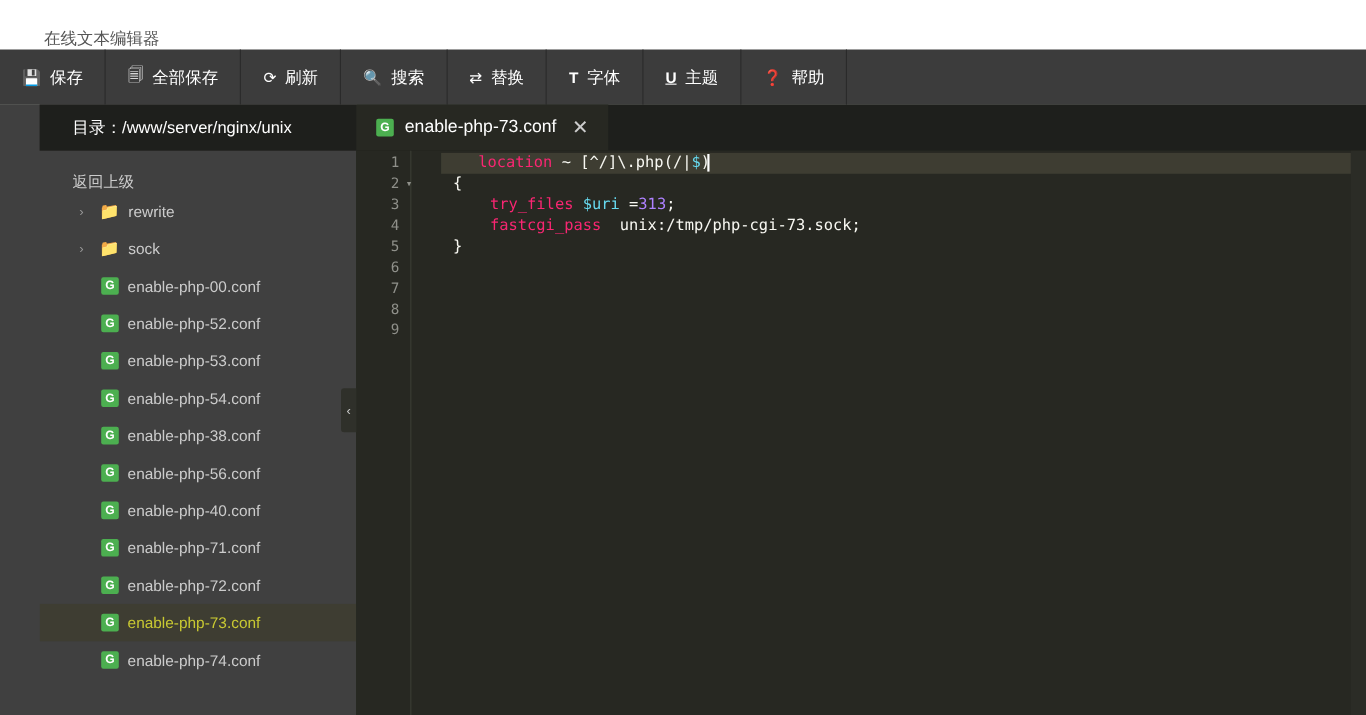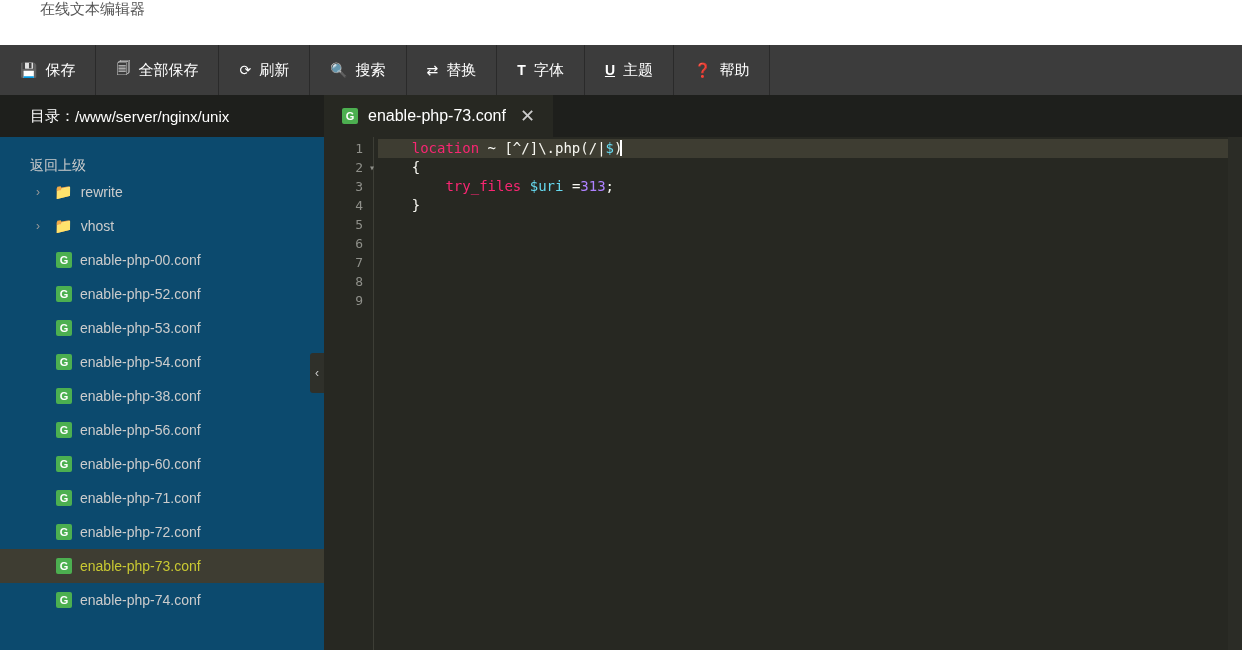--- a/index.html
+++ b/index.html
@@ -1,26 +1,26 @@
 <!DOCTYPE html>
 <html><head>
 <meta charset="utf-8">
 <style>
 * { margin: 0; padding: 0; box-sizing: border-box; }
 body { font-family: "Microsoft YaHei", Arial, sans-serif; background: #fff; width: 1242px; height: 650px; overflow: hidden; }
 
-.title-bar { height: 45px; background: #fff; display: flex; align-items: flex-start; padding-left: 40px; color: #555; font-size: 15px; }
+.title-bar { height: 45px; background: #fff; display: flex; align-items: flex-end; padding-left: 40px; color: #555; font-size: 15px; }
 
 .toolbar { height: 50px; background: #3c3c3c; display: flex; align-items: stretch; }
 .tool-btn { display: flex; align-items: center; padding: 0 20px; color: #fff; font-size: 15px; cursor: pointer; gap: 8px; border-right: 1px solid #2a2a2a; }
 .tool-btn .icon { font-size: 14px; }
 
 .main-area { display: flex; height: 555px; background: #272822; }
 
-.sidebar { width: 324px; background: #0c4a6e; color: #ccc; display: flex; flex-direction: column; }
+.sidebar { width: 324px; background: #404040; color: #ccc; display: flex; flex-direction: column; padding-left: 36px; }
 .dir-label { height: 42px; display: flex; align-items: center; padding: 0 14px 0 30px; color: #fff; font-size: 15px; background: #1e1f1c; }
 .back-up { height: 38px; display: flex; align-items: flex-end; padding: 0 14px 0 30px; color: #ccc; font-size: 14px; cursor: pointer; }
 .file-tree { flex: 1; overflow-y: auto; }
 .tree-item { height: 34px; display: flex; align-items: center; padding-left: 36px; color: #ccc; font-size: 14px; cursor: pointer; gap: 8px; }
 .tree-item.file { padding-left: 56px; }
 .tree-item.active { background: #3e3d32; color: #c9c932; }
 .chevron { width: 10px; color: #999; font-size: 12px; }
 .folder-icon { color: #e6b04e; font-size: 15px; }
 .file-icon-g { width: 16px; height: 16px; background: #4caf50; border-radius: 2px; color: #fff; font-size: 11px; font-weight: bold; display: flex; align-items: center; justify-content: center; flex-shrink: 0; }
 
@@ -29,21 +29,21 @@
 .tab { display: flex; align-items: center; gap: 10px; padding: 0 18px; background: #272822; color: #fff; font-size: 16px; cursor: pointer; }
 .tab .file-icon-g { width: 16px; height: 16px; }
 .tab .close-x { color: #ccc; font-size: 18px; margin-left: 4px; }
 
 .code-area { flex: 1; display: flex; background: #272822; }
 .gutter { width: 50px; background: #272822; text-align: right; padding-top: 2px; border-right: 1px solid #3d3e36; }
 .gutter-line { height: 19px; color: #8f908a; font-size: 13px; font-family: Consolas, monospace; padding-right: 10px; line-height: 19px; position: relative; }
 .gutter-line.has-fold::after { content: "▾"; position: absolute; right: -2px; color: #8f908a; font-size: 10px; }
 .code-content { flex: 1; padding-top: 2px; font-family: Consolas, monospace; font-size: 14px; line-height: 19px; padding-left: 4px; }
 .code-line { height: 19px; white-space: pre; color: #f8f8f2; }
-.code-line.active-line { background: #3e3d32; }
+.code-line.active-line { background: #3e3d32; margin-left: 23px; }
 .cursor-marker { border-left: 2px solid #fff; margin-left: -2px; }
 .kw { color: #f92672; }
 .var { color: #66d9ef; }
 .num { color: #ae81ff; }
 .plain { color: #f8f8f2; }
 
 .collapse-handle { position: absolute; left: -14px; top: 50%; transform: translateY(-50%); width: 14px; height: 40px; background: #2f302a; border-radius: 3px 0 0 3px; display: flex; align-items: center; justify-content: center; color: #ccc; font-size: 12px; cursor: pointer; }
 
 .scrollbar-v { position: absolute; right: 0; top: 42px; bottom: 0; width: 14px; background: #2b2c26; }
 </style>
@@ -100,21 +100,21 @@
       </div>
     <div class="file-tree" id="file-tree">
         <div class="tree-item">
           <span class="chevron">›</span>
           <span class="folder-icon">📁</span>
           <span>rewrite</span>
         </div>
         <div class="tree-item">
           <span class="chevron">›</span>
           <span class="folder-icon">📁</span>
-          <span>vhost</span>
+          <span>sock</span>
         </div>
         <div class="tree-item file">
           <span class="file-icon-g">G</span>
           <span>enable-php-00.conf</span>
         </div>
         <div class="tree-item file">
           <span class="file-icon-g">G</span>
           <span>enable-php-52.conf</span>
         </div>
         <div class="tree-item file">
@@ -128,21 +128,21 @@
         <div class="tree-item file">
           <span class="file-icon-g">G</span>
           <span>enable-php-38.conf</span>
         </div>
         <div class="tree-item file">
           <span class="file-icon-g">G</span>
           <span>enable-php-56.conf</span>
         </div>
         <div class="tree-item file">
           <span class="file-icon-g">G</span>
-          <span>enable-php-60.conf</span>
+          <span>enable-php-40.conf</span>
         </div>
         <div class="tree-item file">
           <span class="file-icon-g">G</span>
           <span>enable-php-71.conf</span>
         </div>
         <div class="tree-item file">
           <span class="file-icon-g">G</span>
           <span>enable-php-72.conf</span>
         </div>
         <div class="tree-item file active">
@@ -174,19 +174,20 @@
           <div class="gutter-line">5</div>
           <div class="gutter-line">6</div>
           <div class="gutter-line">7</div>
           <div class="gutter-line">8</div>
           <div class="gutter-line">9</div>
         </div>
       <div class="code-content" id="code-content">
           <div class="code-line active-line">    <span class="kw">location</span><span class="plain"> ~ [^/]\.php(/|</span><span class="var">$</span><span class="plain">)</span><span class="cursor-marker"></span></div>
           <div class="code-line">    <span class="plain">{</span></div>
           <div class="code-line">        <span class="kw">try_files</span><span class="plain"> </span><span class="var">$uri</span><span class="plain"> =</span><span class="num">313</span><span class="plain">;</span></div>
+          <div class="code-line">        <span class="kw">fastcgi_pass</span><span class="plain">  unix:/tmp/php-cgi-73.sock;</span></div>
           <div class="code-line">    <span class="plain">}</span></div>
           <div class="code-line"></div>
         </div>
     </div>
     <div class="scrollbar-v"></div>
   </div>
 </div>
 
 </body></html>

